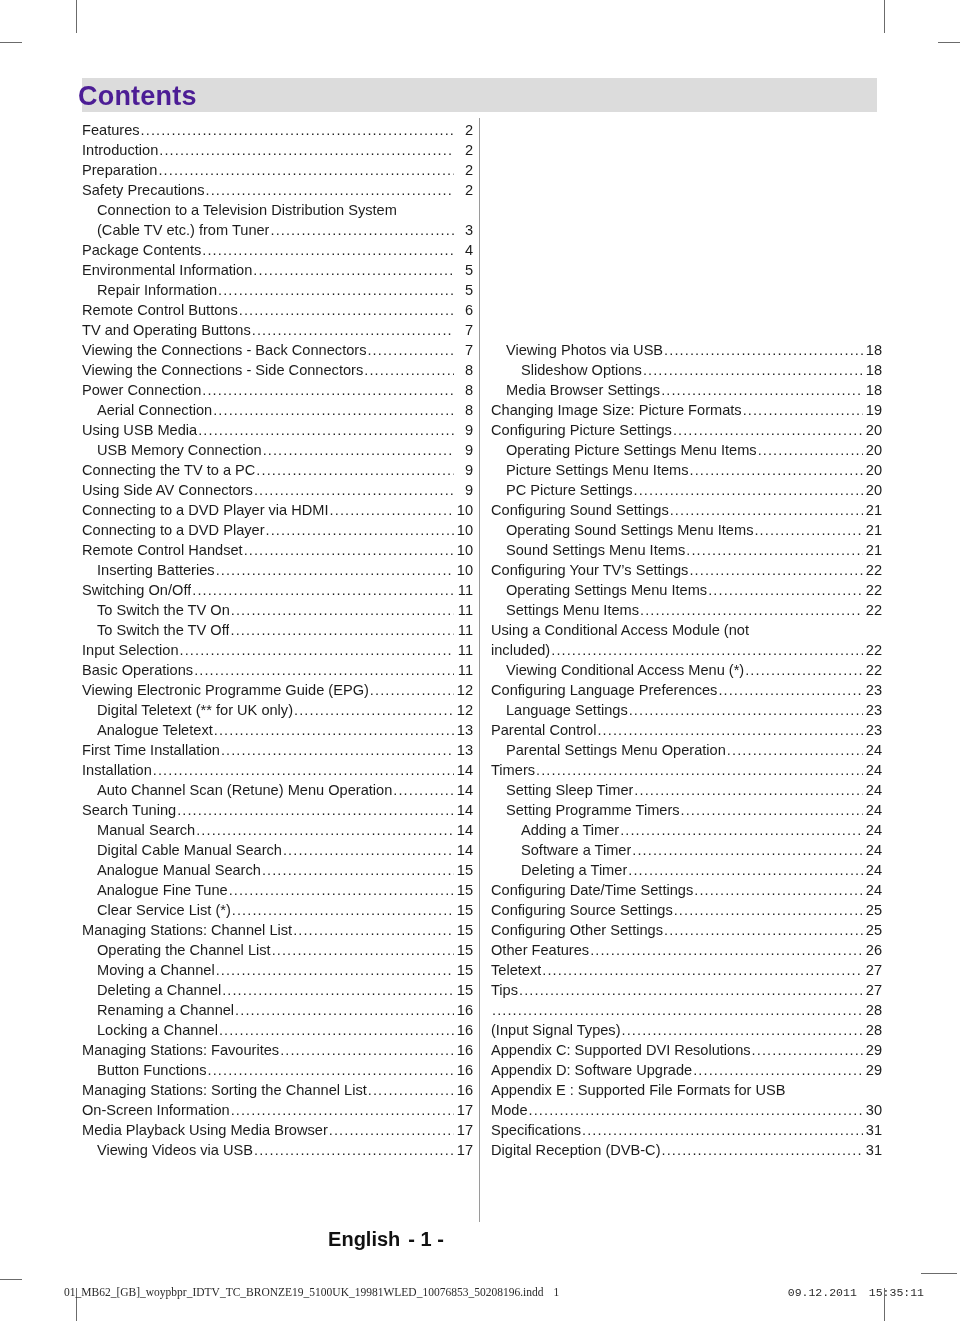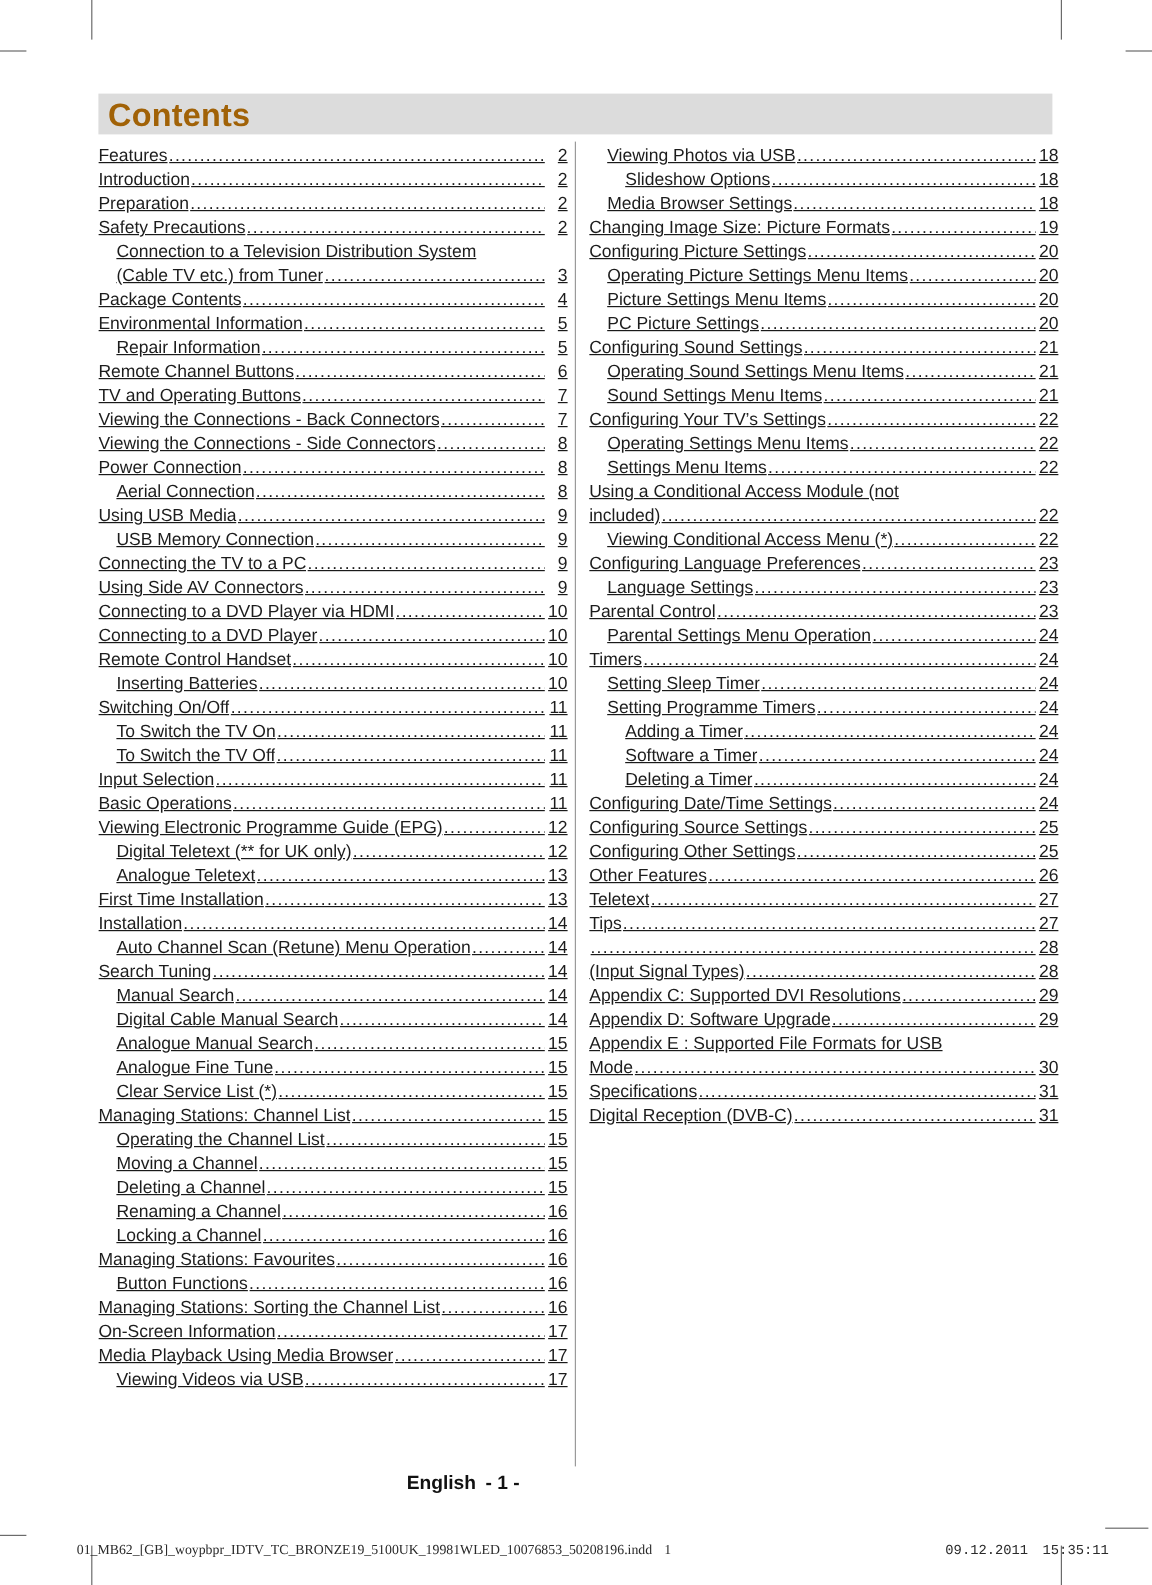--- a/index.html
+++ b/index.html
@@ -34,38 +34,37 @@
   .heading-band {
     position: absolute;
     left: 82px;
     top: 78px;
     width: 795px;
     height: 34px;
     background: #dcdcdc;
   }
   .heading-title {
     position: absolute;
-    left: 90px;
+    left: 78px;
     top: 80px;
     font-size: 27px;
     font-weight: bold;
     letter-spacing: 0.2px;
-    color: #a16207;
+    color: #4c1d95;
     line-height: 32px;
   }
 
   
   .toc {
     position: absolute;
     left: 82px;
     top: 120px;
     width: 800px;
     display: flex;
-    align-items: flex-start;
-    text-decoration: underline;
+    align-items: flex-end;
   }
   .col {
     width: 391px;
     flex: 0 0 391px;
   }
   .col-divider {
     position: absolute;
     left: 479px;
     top: 118px;
     width: 1px;
@@ -123,21 +122,21 @@
   }
   .toc-entry.wrap.indent1 .line2 .ttl { padding-left: 15px; }
 
   
   .page-footer {
     position: absolute;
     top: 1228px;
     left: 0;
     width: 772px;
     text-align: center;
-    font-size: 16px;
+    font-size: 20px;
     font-weight: bold;
     color: #111111;
   }
   .page-footer .pf-num {
     font-weight: bold;
     padding-left: 8px;
   }
 
   
   .prod-footer {
@@ -213,21 +212,21 @@
         <span class="ttl">Environmental Information</span>
         <span class="dots">..........................................................................................</span>
         <span class="pg">5</span>
       </div>
       <div class="toc-entry indent1">
         <span class="ttl">Repair Information</span>
         <span class="dots">..........................................................................................</span>
         <span class="pg">5</span>
       </div>
       <div class="toc-entry indent0">
-        <span class="ttl">Remote Channel Buttons</span>
+        <span class="ttl">Remote Control Buttons</span>
         <span class="dots">..........................................................................................</span>
         <span class="pg">6</span>
       </div>
       <div class="toc-entry indent0">
         <span class="ttl">TV and Operating Buttons</span>
         <span class="dots">..........................................................................................</span>
         <span class="pg">7</span>
       </div>
       <div class="toc-entry indent0">
         <span class="ttl">Viewing the Connections - Back Connectors</span>

